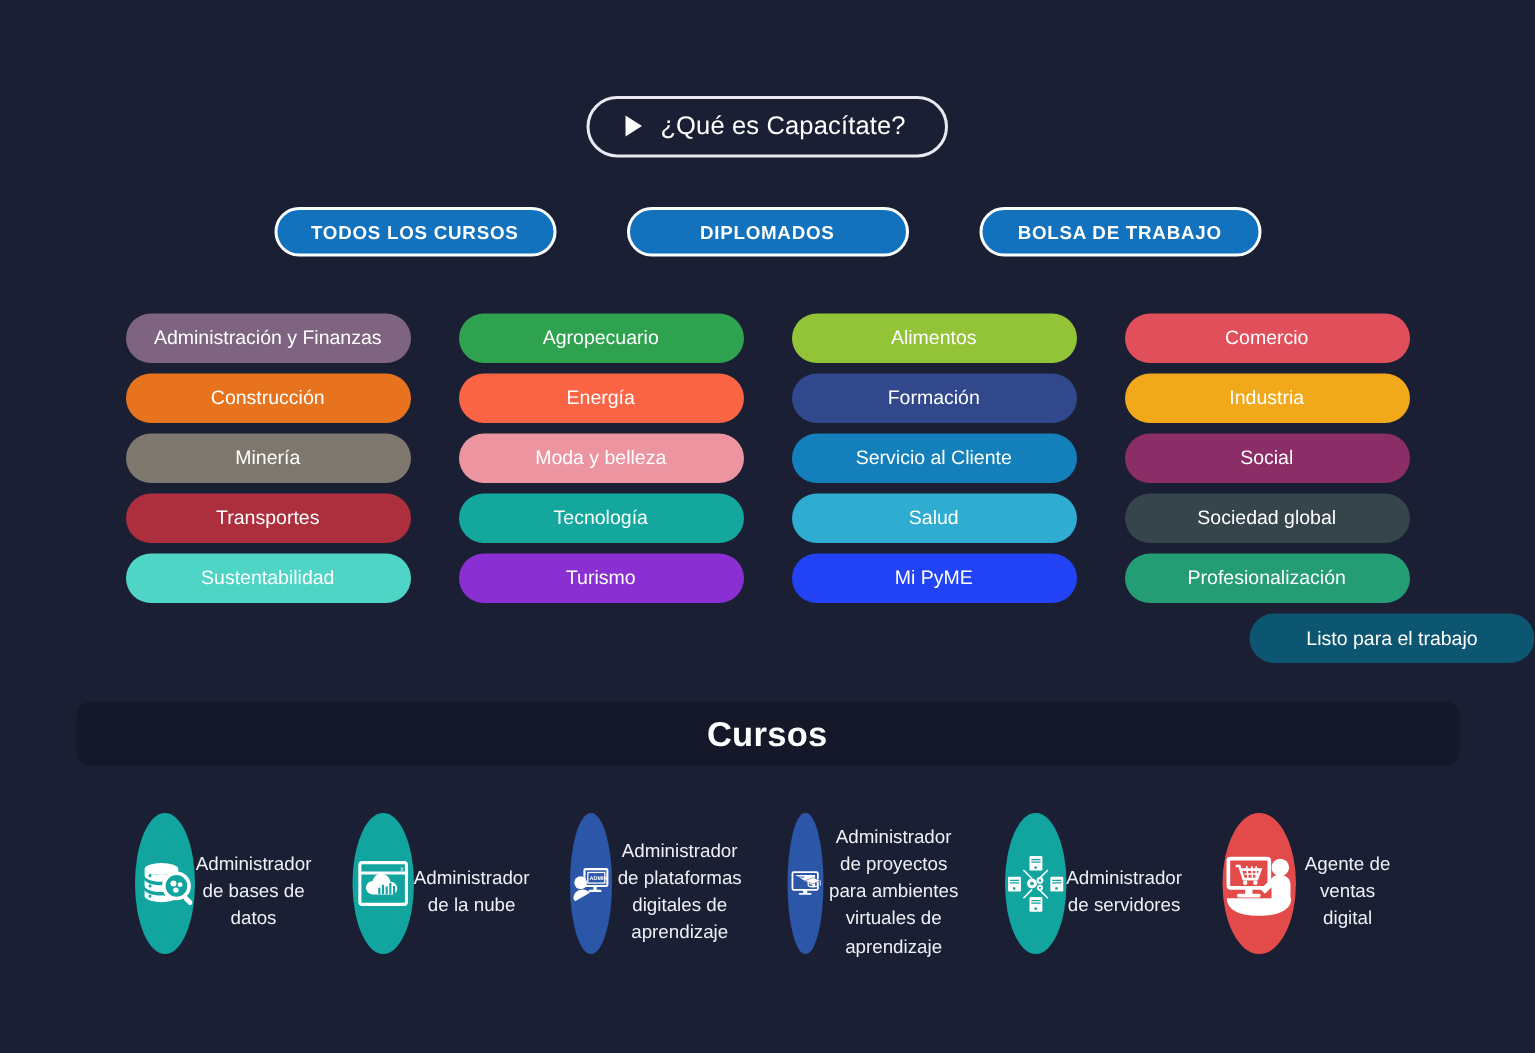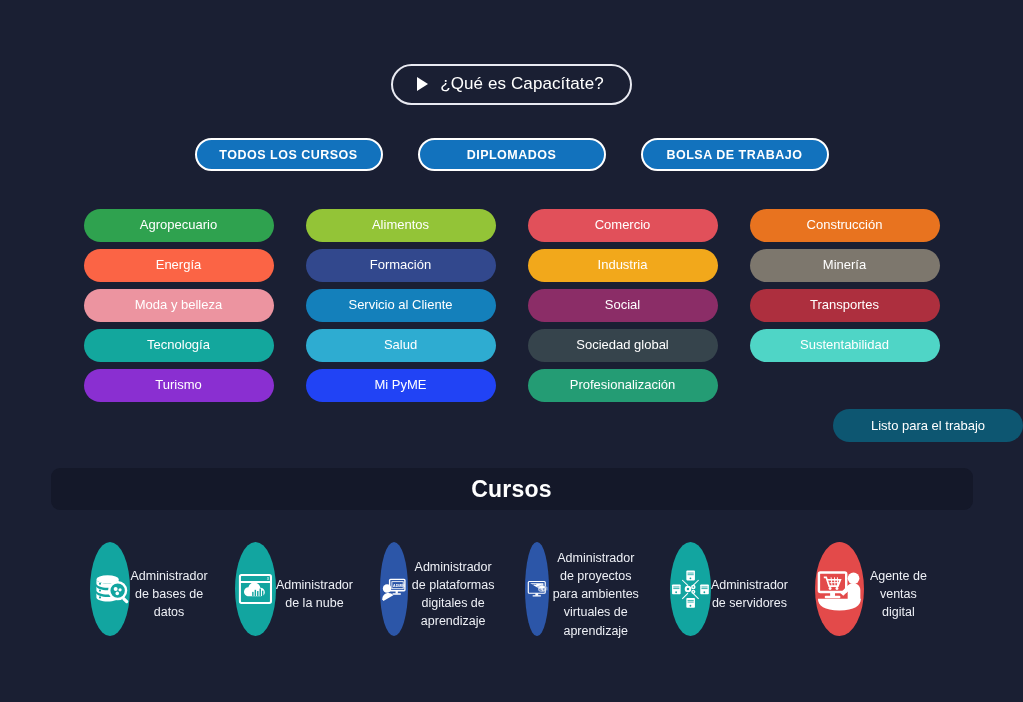--- a/index.html
+++ b/index.html
@@ -22,21 +22,21 @@
   }
   .play-tri {
     width: 0; height: 0;
     border-left: 11px solid #ffffff;
     border-top: 7px solid transparent;
     border-bottom: 7px solid transparent;
   }
 
   
   .nav-row {
-    display: flex; justify-content: center; gap: 35px;
+    display: flex; justify-content: center; gap: 47px;
     margin-top: 33px;
     text-align: center;
   }
   .nav-btn {
     background: #1272bd; border: 2px solid #ffffff; border-radius: 20px;
     color: #ffffff; font-size: 12.5px; font-weight: bold; letter-spacing: .5px;
     height: 33px; display: flex; align-items: center; justify-content: center;
     cursor: pointer;
   }
   .nav-btn.w1 { width: 188px; }
@@ -108,20 +108,23 @@
     </div>
     <div class="nav-btn w2" style="background: rgb(18, 114, 189);">
       <span>DIPLOMADOS</span>
     </div>
     <div class="nav-btn w3" style="background: rgb(18, 114, 189);">
       <span>BOLSA DE TRABAJO</span>
     </div>
   </div>
 
   <div class="cat-grid" id="cat-grid">
+      <div class="cat-pill" style="background: rgb(126, 100, 128);">
+        <span>Administración y Finanzas</span>
+      </div>
       <div class="cat-pill" style="background: rgb(47, 162, 79);">
         <span>Agropecuario</span>
       </div>
       <div class="cat-pill" style="background: rgb(147, 196, 55);">
         <span>Alimentos</span>
       </div>
       <div class="cat-pill" style="background: rgb(225, 80, 90);">
         <span>Comercio</span>
       </div>
       <div class="cat-pill" style="background: rgb(232, 115, 31);">

